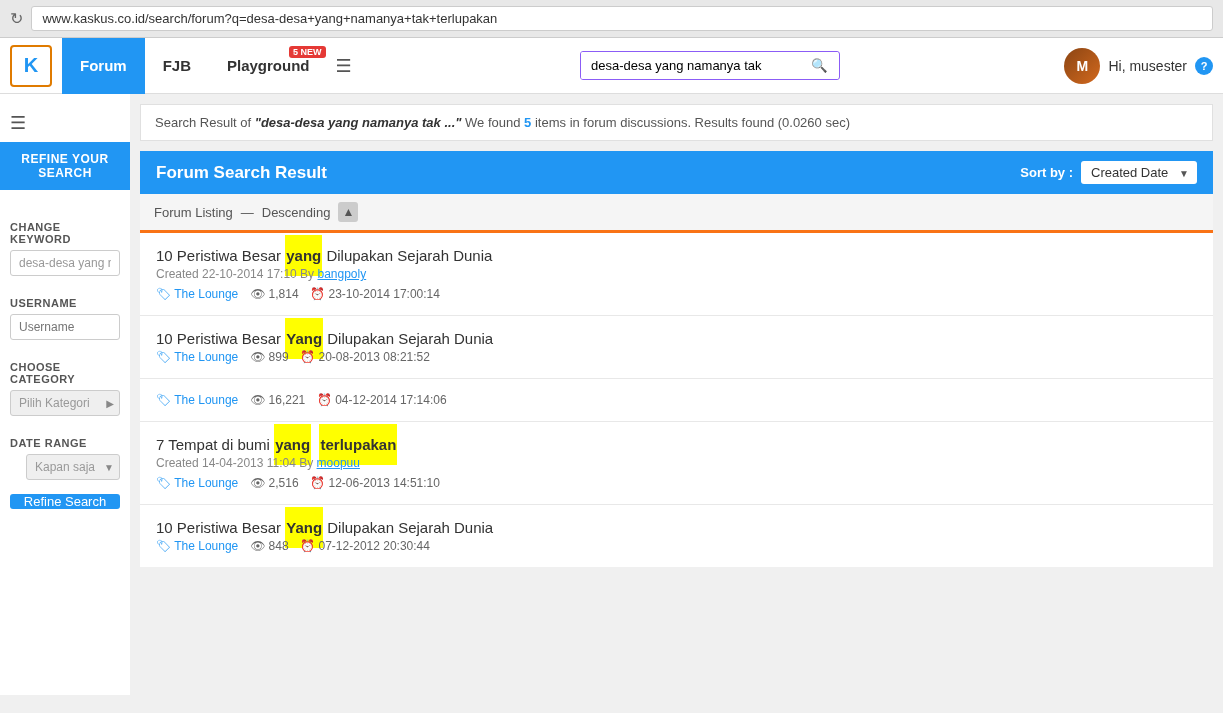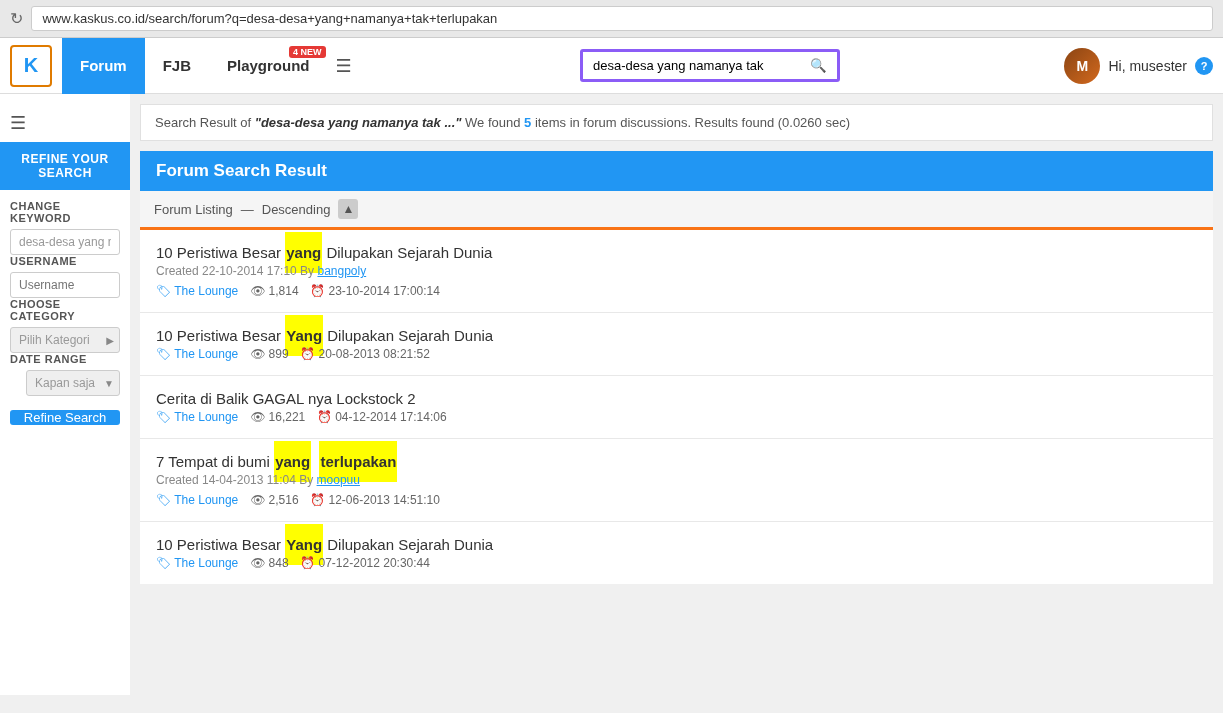--- a/index.html
+++ b/index.html
@@ -75,21 +75,21 @@
     }
     .nav-search {
       flex: 1;
       display: flex;
       align-items: center;
       justify-content: center;
     }
     .nav-search-inner {
       display: flex;
       align-items: center;
-      border: 3px solid #8b5cf6;
+      border: 1px solid #8b5cf6;
       border-radius: 3px;
       overflow: hidden;
       width: 260px;
     }
     .nav-search-inner input {
       border: none;
       outline: none;
       padding: 6px 10px;
       font-size: 13px;
       width: 220px;
@@ -159,21 +159,21 @@
       letter-spacing: 0.5px;
     }
     .refine-panel {
       padding: 10px;
     }
     .refine-section-label {
       font-size: 11px;
       font-weight: bold;
       color: #555;
       margin-bottom: 5px;
-      margin-top: 0;
+      margin-top: 21px;
       letter-spacing: 0.5px;
     }
     .refine-input {
       width: 100%;
       border: 1px solid #ccc;
       border-radius: 3px;
       padding: 5px 8px;
       font-size: 12px;
       color: #999;
       outline: none;
@@ -329,21 +329,21 @@
 <div class="top-nav">
   <div class="logo">K</div>
   <div class="nav-item active">
     <span>Forum</span>
   </div>
   <div class="nav-item">
     <span>FJB</span>
   </div>
   <div class="nav-item">
     <span>Playground</span>
-    <span class="badge">4 NEW</span>
+    <span class="badge">5 NEW</span>
   </div>
   <div style="width:20px;display:flex;align-items:center;margin-left:8px;">
     <span style="font-size:18px;color:#555;">☰</span>
   </div>
   <div class="nav-search">
     <div class="nav-search-inner">
       <input type="text" style="font-size: 13px;" value="desa-desa yang namanya tak" placeholder="desa-desa yang namanya tak">
       <button class="search-btn">🔍</button>
     </div>
   </div>
@@ -395,20 +395,28 @@
       <span>Search Result of </span>
       <span class="keyword">"desa-desa yang namanya tak ..."</span>
       <span> We found </span>
       <span class="count">5</span>
       <span> items</span>
       <span> in forum discussions. Results found (0.0260 sec)</span>
     </div>
 
     <div class="results-header">
       <span>Forum Search Result</span>
+      <div class="sort-control">
+        <span>Sort by :</span>
+        <div class="sort-select-wrapper">
+          <select class="sort-select">
+            <option>Created Date</option>
+          </select>
+        </div>
+      </div>
     </div>
 
     <div class="forum-listing-bar">
       <span>Forum Listing</span>
       <span>—</span>
       <span>Descending</span>
       <div class="listing-sort-icon">▲</div>
     </div>
 
     <div class="results-list">
@@ -442,23 +450,20 @@
           <div class="stat-item">
             <span>👁</span> 899
           </div>
           <div class="stat-item">
             <span>⏰</span> 20-08-2013 08:21:52
           </div>
         </div>
       </div>
 
       <div class="result-item">
-        <div class="result-title">
-          Cerita di Balik GAGAL nya Lockstock 2
-        </div>
         <div class="result-tags">
           <a href="#" class="tag-category">
             <span>🏷</span> The Lounge
           </a>
           <div class="stat-item">
             <span>👁</span> 16,221
           </div>
           <div class="stat-item">
             <span>⏰</span> 04-12-2014 17:14:06
           </div>

